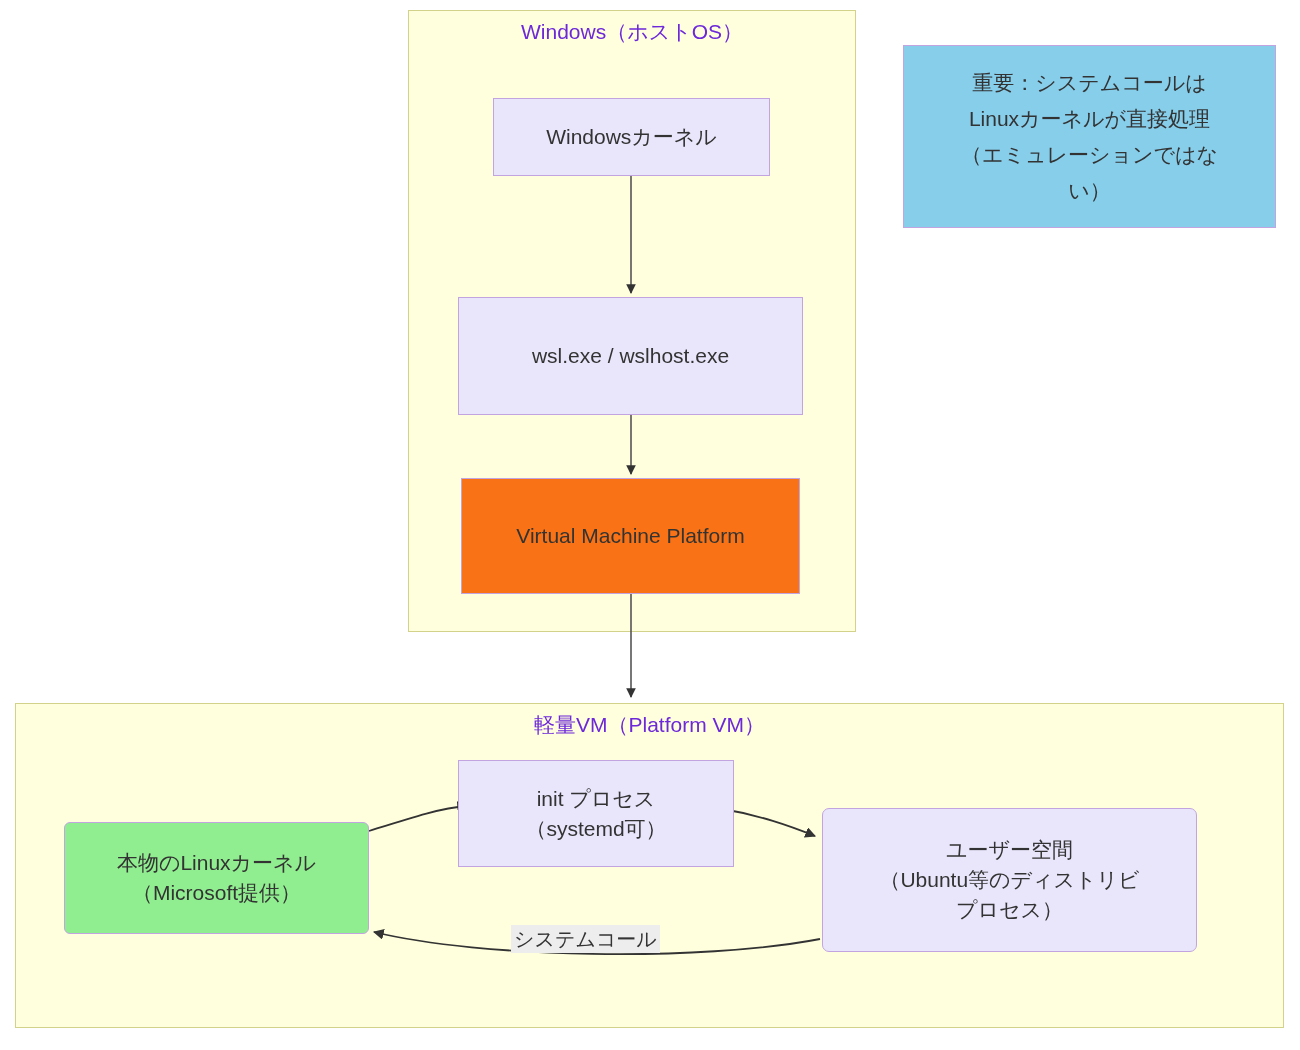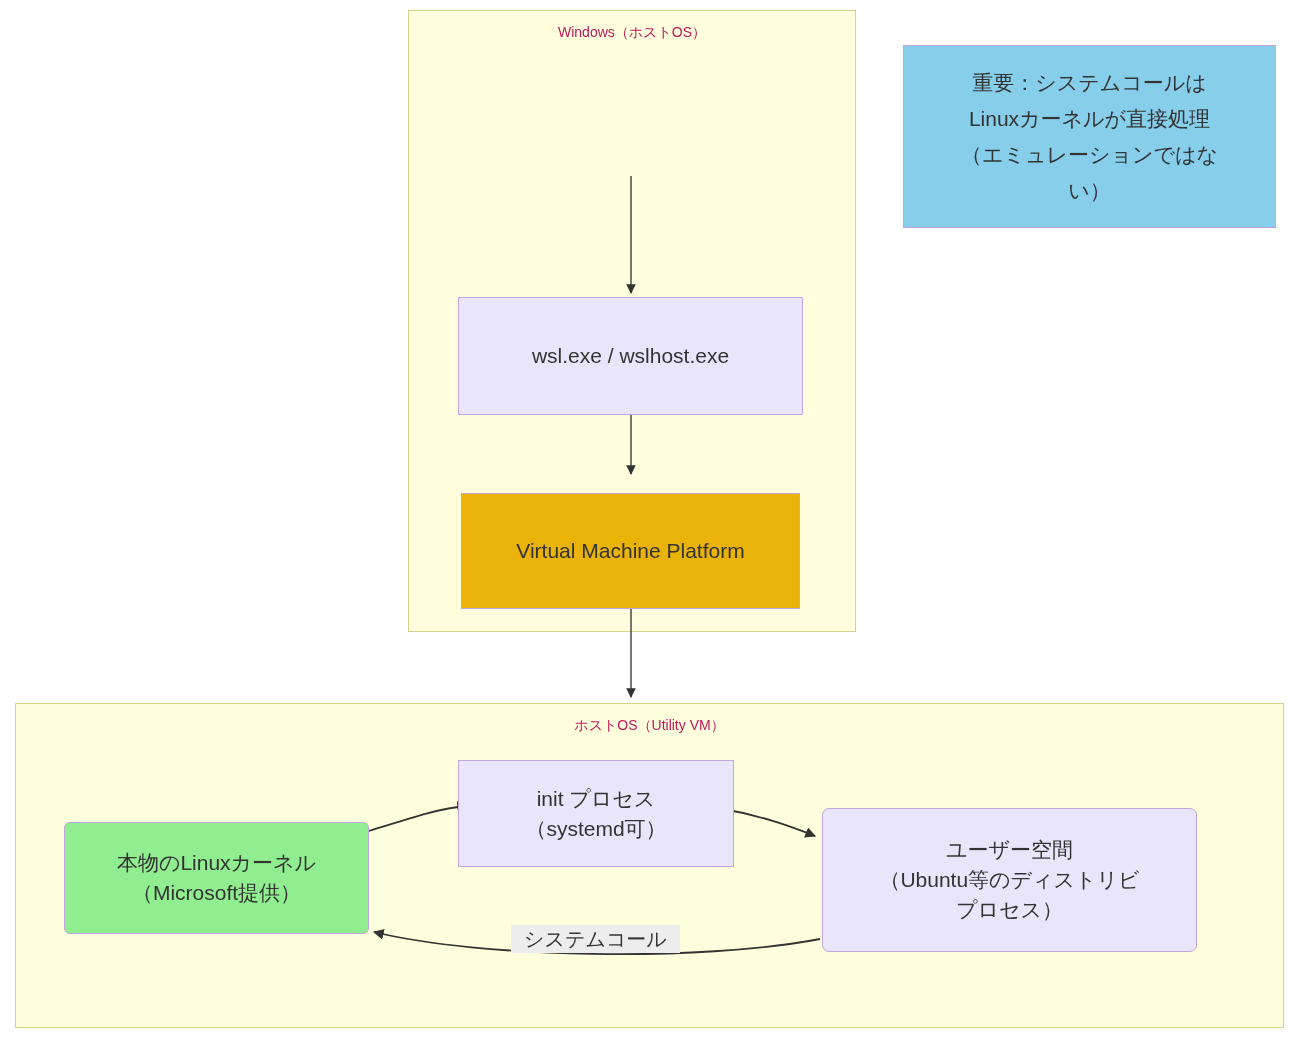--- a/index.html
+++ b/index.html
@@ -35,40 +35,40 @@
     background: #ffffde;
     border: 1px solid #d2d28a;
     box-sizing: border-box;
   }
   .cluster-label {
     position: absolute;
     top: 8px;
     left: 0;
     width: 100%;
     text-align: center;
-    font-size: 14px;
+    font-size: 21px;
     line-height: 26px;
-    color: #be185d;
+    color: #6d28d9;
     white-space: nowrap;
   }
   .node {
     position: absolute;
     box-sizing: border-box;
     border: 1.4px solid #c2a5e0;
     display: flex;
     align-items: center;
     justify-content: center;
     text-align: center;
     font-size: 21px;
     line-height: 30px;
     color: #333333;
     padding: 4px 10px;
   }
   .node.lavender { background: #e9e6fb; }
-  .node.peach    { background: #eab308; margin-top: 15px; }
+  .node.peach    { background: #f97316; }
   .node.green    { background: #90ee90; }
   .note {
     position: absolute;
     box-sizing: border-box;
     background: #87ceeb;
     border: 1.4px solid #c2a5e0;
     display: flex;
     align-items: center;
     justify-content: center;
     text-align: center;
@@ -76,36 +76,36 @@
     line-height: 36px;
     color: #333333;
     padding: 6px 21px;
   }
   .edge-label {
     position: absolute;
     background: #ededed;
     font-size: 20px;
     line-height: 26px;
     color: #333333;
-    padding: 1px 13px;
+    padding: 1px 3px;
     white-space: nowrap;
   }
   .nline { display: block; }
 </style>
 </head>
 <body>
 
 <div id="canvas">
 
   <div class="cluster" style="left:408px; top:10px; width:448px; height:622px;">
     <div class="cluster-label">Windows（ホストOS）</div>
   </div>
 
   <div class="cluster" style="left:15px; top:703px; width:1269px; height:325px;">
-    <div class="cluster-label">ホストOS（Utility VM）</div>
+    <div class="cluster-label">軽量VM（Platform VM）</div>
   </div>
 
   <svg class="edges" viewBox="0 0 1300 1050" preserveAspectRatio="none">
     <defs>
       <marker id="arrow" viewBox="0 0 10 10" refX="9" refY="5" markerWidth="6" markerHeight="6" orient="auto-start-reverse">
         <path d="M 0 0 L 10 5 L 0 10 z" fill="#333333"></path>
       </marker>
     </defs>
 
     <path d="M 631,176 L 631,293" stroke="#555555" stroke-width="1.6" fill="none" marker-end="url(#arrow)"></path>
@@ -114,20 +114,25 @@
 
     <path d="M 631,593 L 631,697" stroke="#555555" stroke-width="1.6" fill="none" marker-end="url(#arrow)"></path>
 
     <path d="M 369,831 C 410,818 440,808 467,806" stroke="#333333" stroke-width="1.8" fill="none" marker-end="url(#arrow)"></path>
 
     <path d="M 717,808 C 760,815 790,826 815,836" stroke="#333333" stroke-width="1.8" fill="none" marker-end="url(#arrow)"></path>
 
     <path d="M 820,939 C 700,962 480,958 374,932" stroke="#333333" stroke-width="1.8" fill="none" marker-end="url(#arrow)"></path>
   </svg>
 
+  <div class="node lavender" style="left:493px; top:98px; width:277px; height:78px;">
+    <div>
+      <span class="nline">Windowsカーネル</span>
+    </div>
+  </div>
 
   <div class="node lavender" style="left:458px; top:297px; width:345px; height:118px;">
     <div>
       <span class="nline">wsl.exe / wslhost.exe</span>
     </div>
   </div>
 
   <div class="node peach" style="left:461px; top:478px; width:339px; height:116px;">
     <div>
       <span class="nline">Virtual Machine Platform</span>

